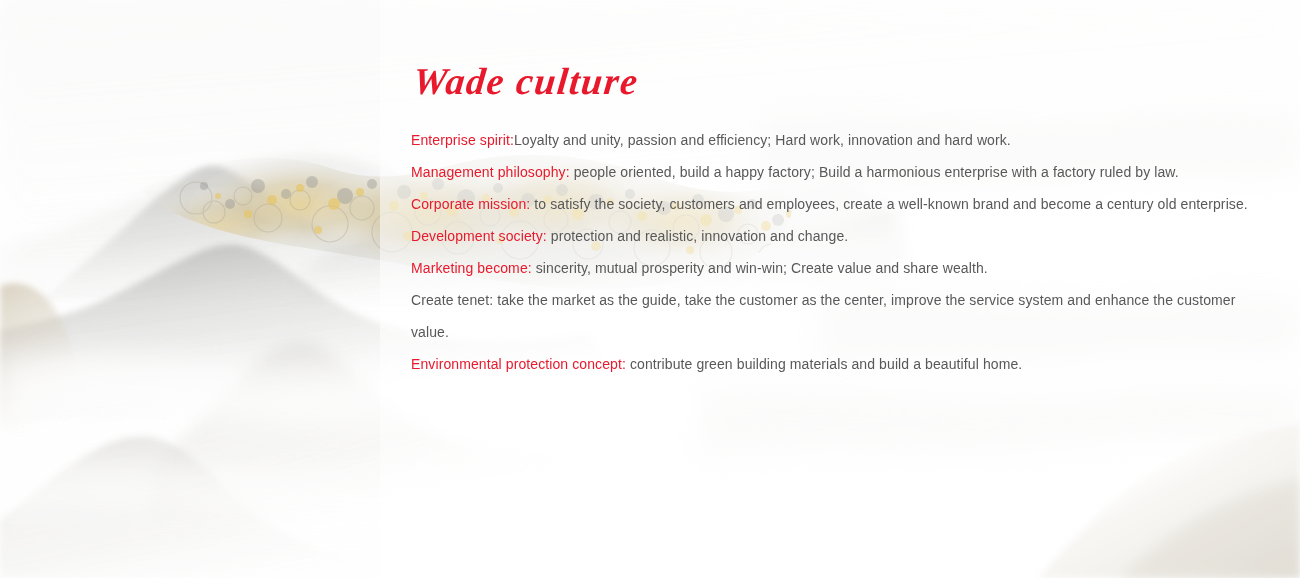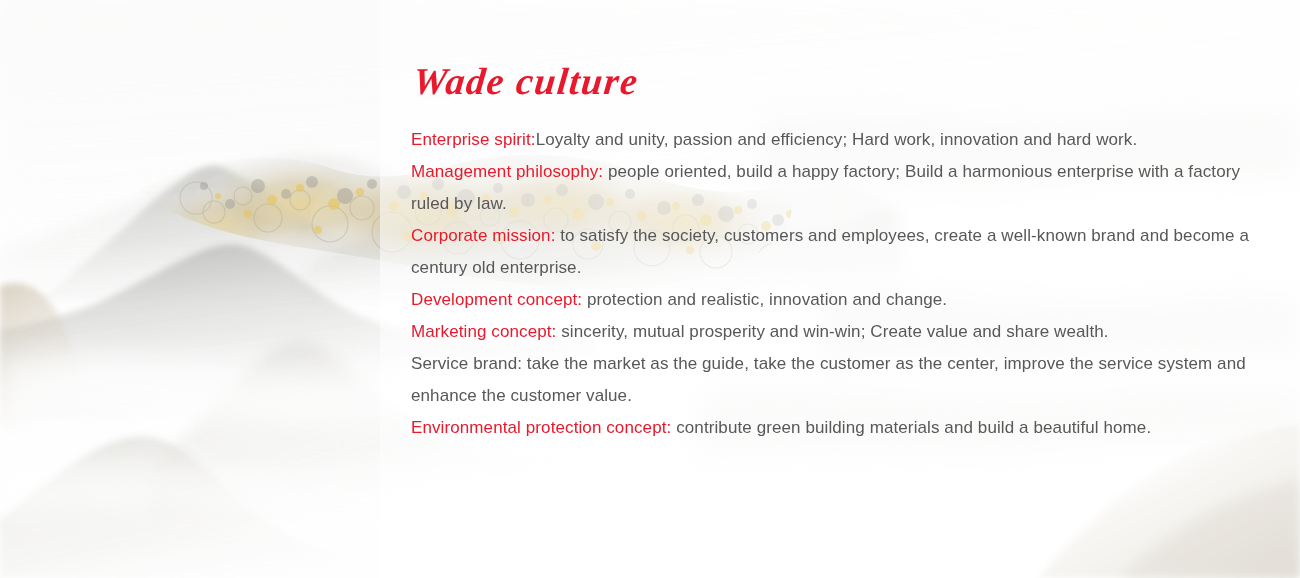--- a/index.html
+++ b/index.html
@@ -46,21 +46,21 @@
     line-height: 46px;
     letter-spacing: 1.5px;
     color: #e8192c;
     margin: 0 0 20px 0;
     white-space: nowrap;
     transform: skewX(-6deg);
     transform-origin: left bottom;
   }
 
   .body-block {
-    font-size: 17px;
+    font-size: 14px;
     line-height: 32px;
     color: #585858;
     letter-spacing: .1px;
   }
 
   .para {
     margin: 0;
     text-indent: 0;
   }
 
@@ -306,30 +306,30 @@
 
       <p class="para">
         <span class="lbl">Management philosophy:</span><span> people oriented, build a happy factory; Build a harmonious enterprise with a factory ruled by law.</span>
       </p>
 
       <p class="para">
         <span class="lbl">Corporate mission:</span><span> to satisfy the society, customers and employees, create a well-known brand and become a century old enterprise.</span>
       </p>
 
       <p class="para">
-        <span class="lbl">Development concept:</span><span> protection and realistic, innovation and change.</span>
-      </p>
-
-
-      <p class="para">
-        <span class="lbl">Marketing concept:</span><span> sincerity, mutual prosperity and win-win; Create value and share wealth.</span>
-      </p>
-
-      <p class="para">
-        <span class="lbl-plain">Service brand:</span><span> take the market as the guide, take the customer as the center, improve the service system and enhance the customer value.</span>
+        <span class="lbl">Development society:</span><span> protection and realistic, innovation and change.</span>
+      </p>
+
+
+      <p class="para">
+        <span class="lbl">Marketing become:</span><span> sincerity, mutual prosperity and win-win; Create value and share wealth.</span>
+      </p>
+
+      <p class="para">
+        <span class="lbl-plain">Create tenet:</span><span> take the market as the guide, take the customer as the center, improve the service system and enhance the customer value.</span>
       </p>
 
       <p class="para">
         <span class="lbl">Environmental protection concept:</span><span> contribute green building materials and build a beautiful home.</span>
       </p>
 
     </div>
   </div>
 </div>
 

